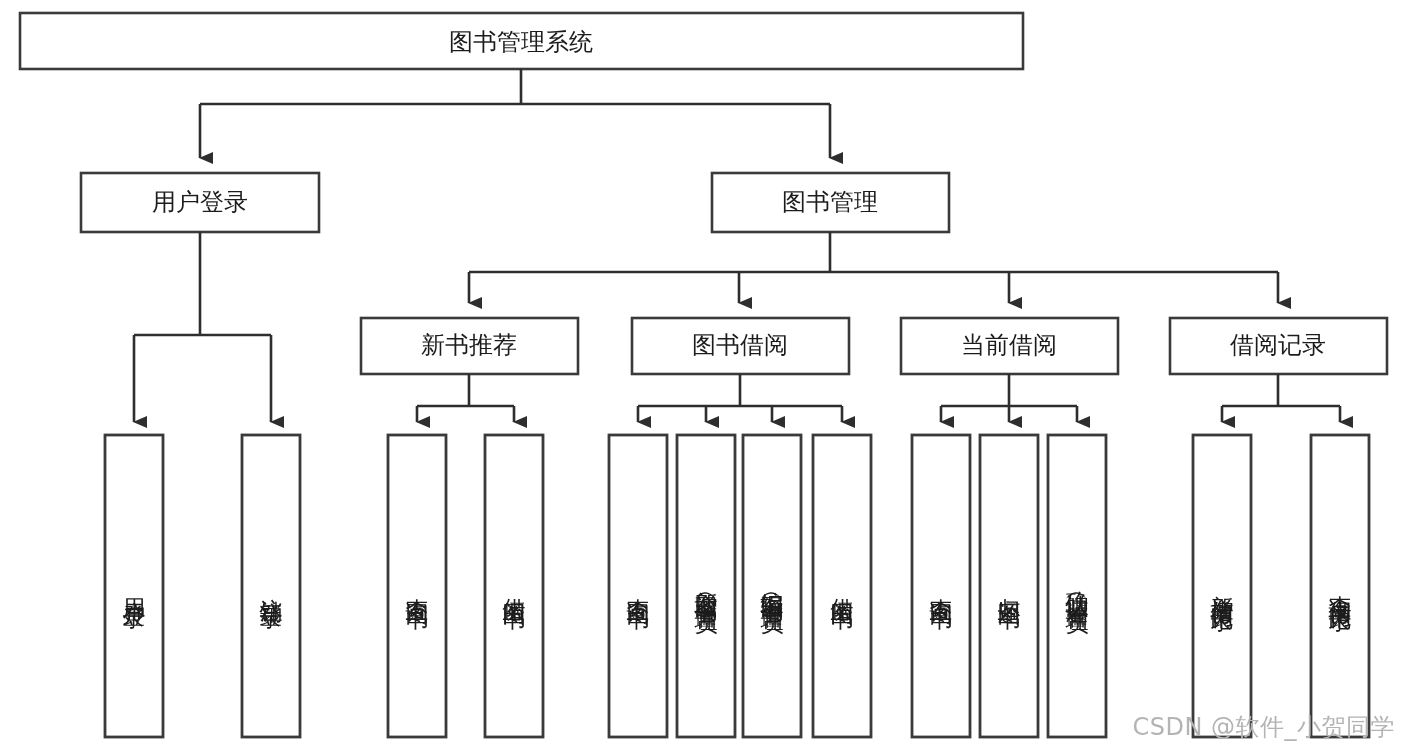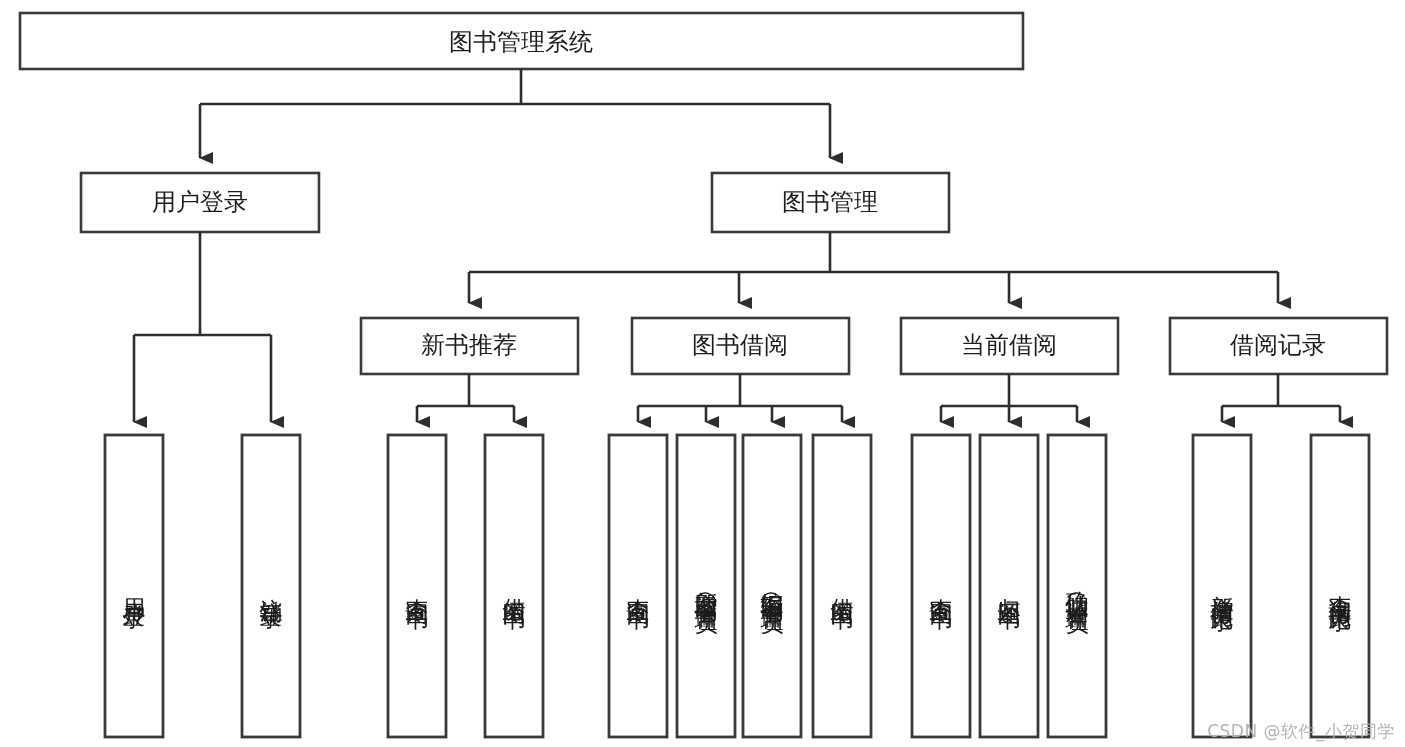--- a/index.html
+++ b/index.html
@@ -47,21 +47,21 @@
     line-height:1.18;
     letter-spacing:3px;
     color:#1c1c1c;
     white-space:nowrap;
     pointer-events:none;
   }
   .watermark{
     position:absolute;
     right:10px;bottom:4px;
     font-family:"DejaVu Sans","Liberation Sans",sans-serif;
-    font-size:17px;
+    font-size:24px;
     color:#b4b4b4;
     letter-spacing:0.5px;
     white-space:nowrap;
   }
 </style>
 </head>
 <body>
 
 <svg id="diagram" viewBox="0 0 1405 747">
   <defs>

